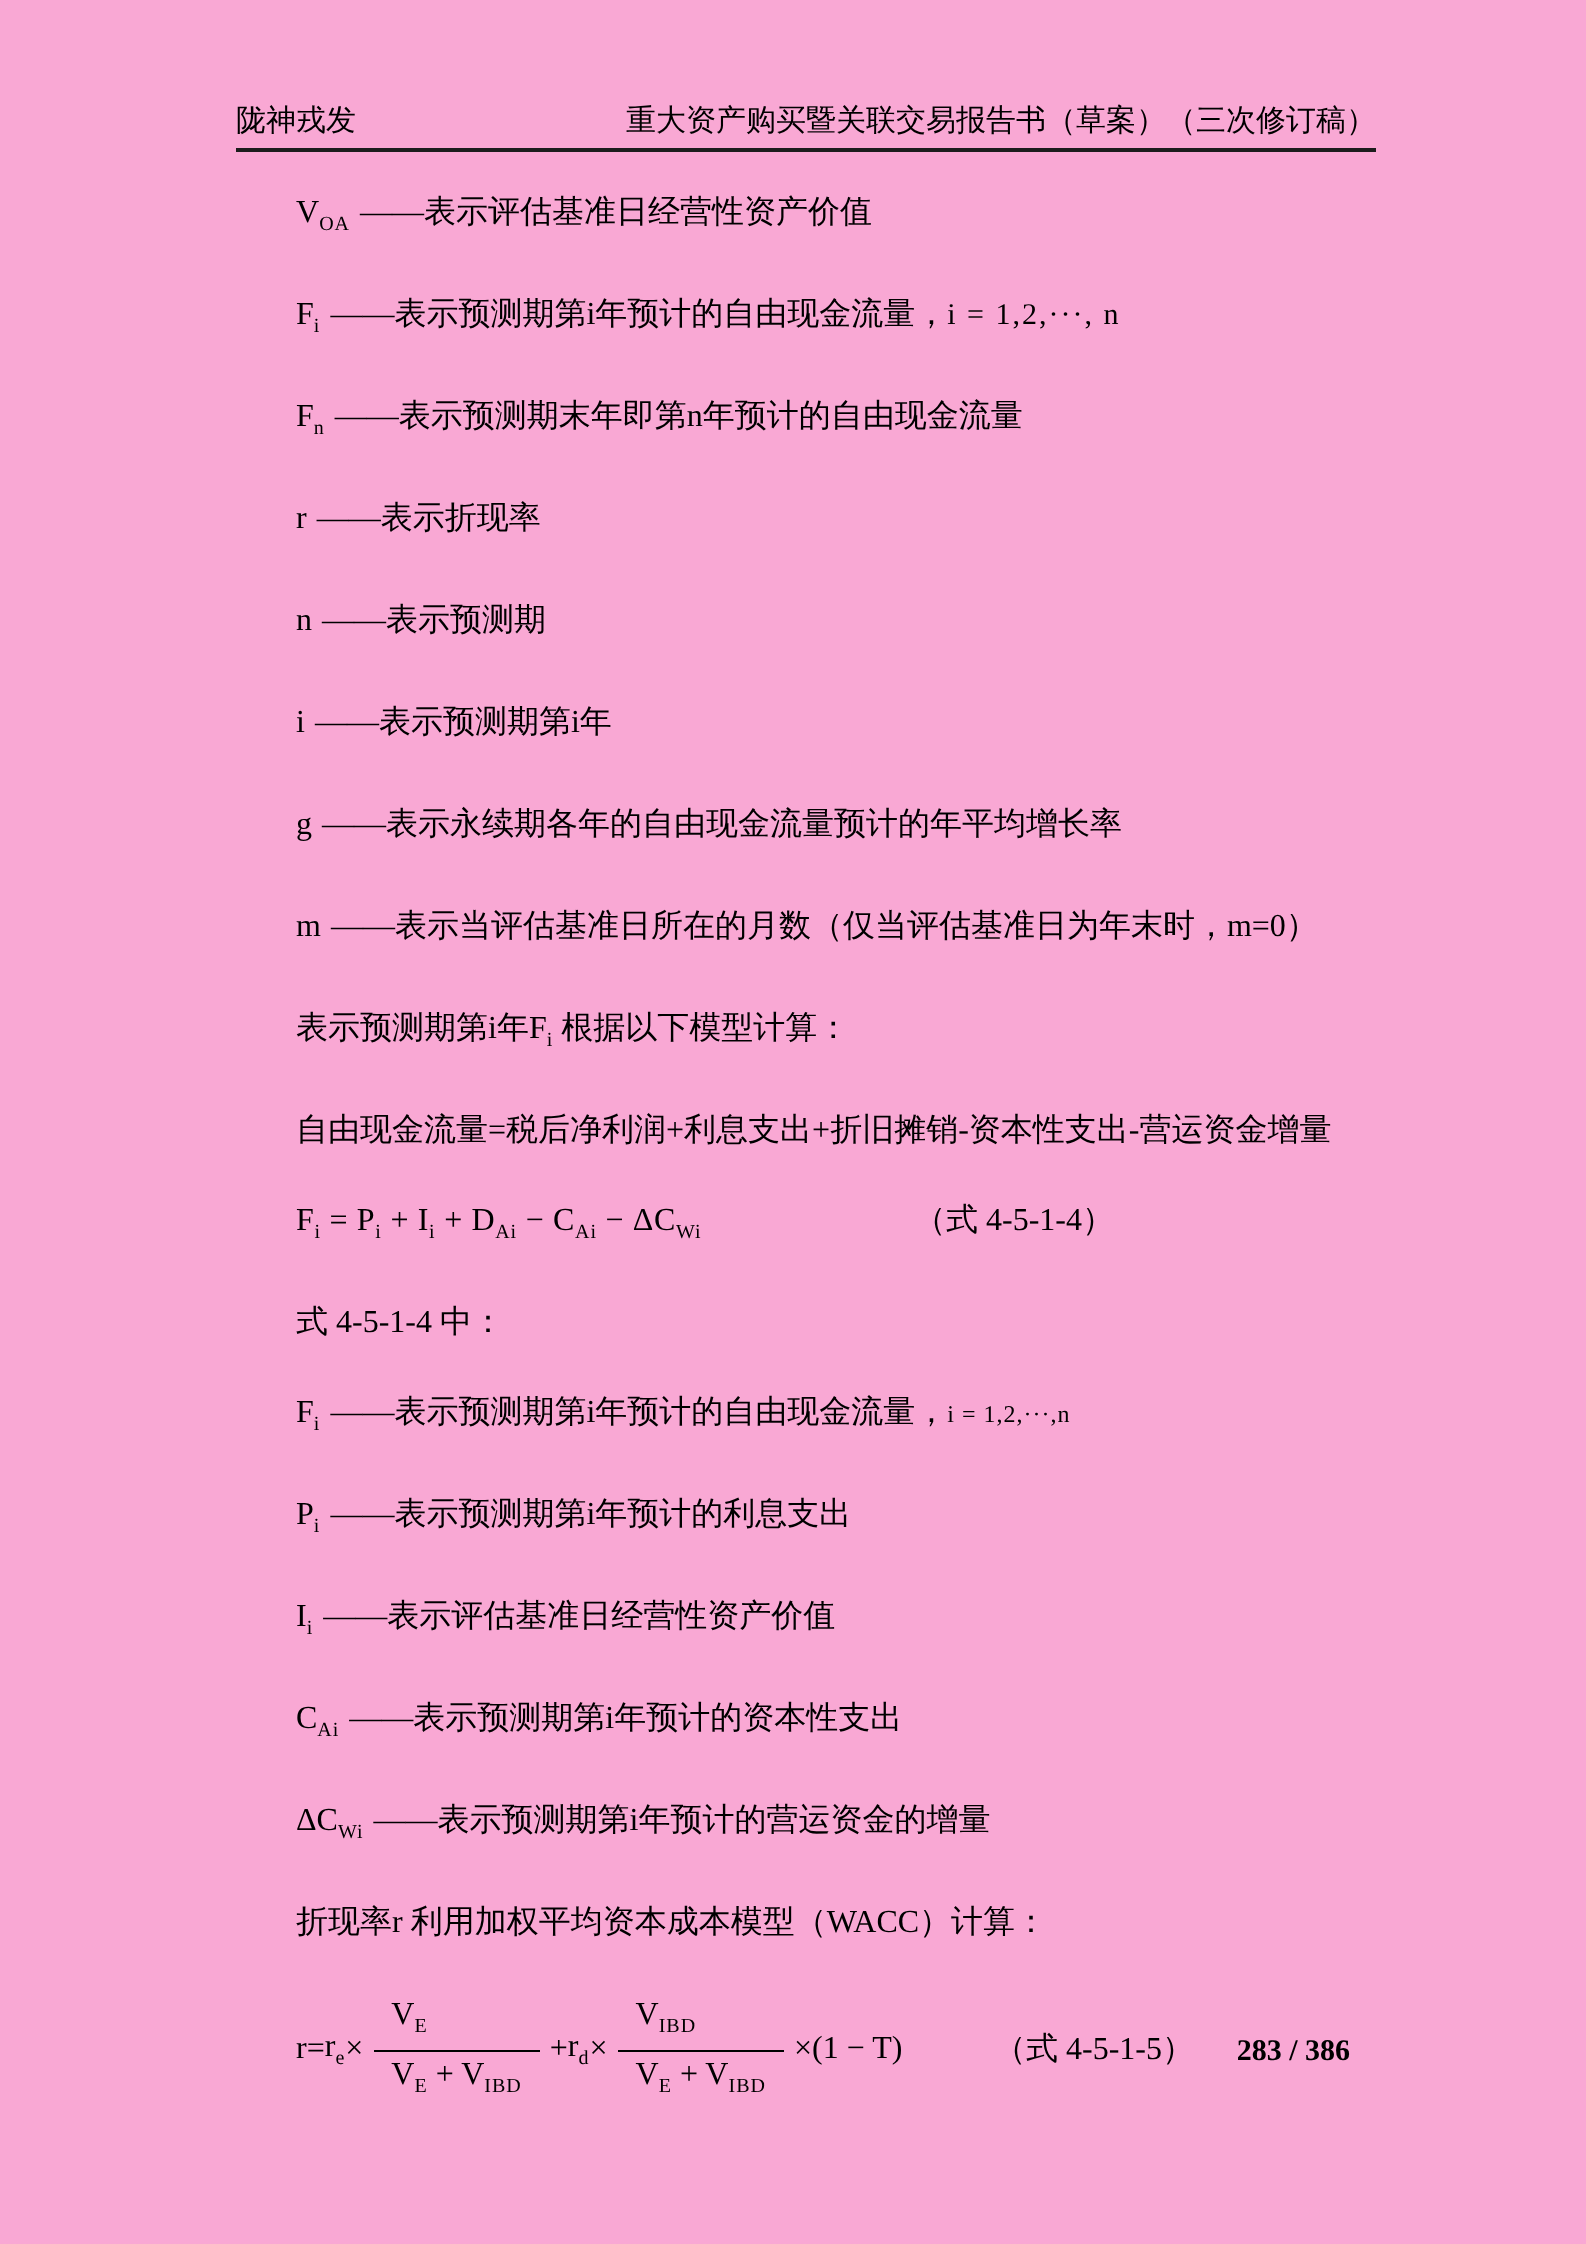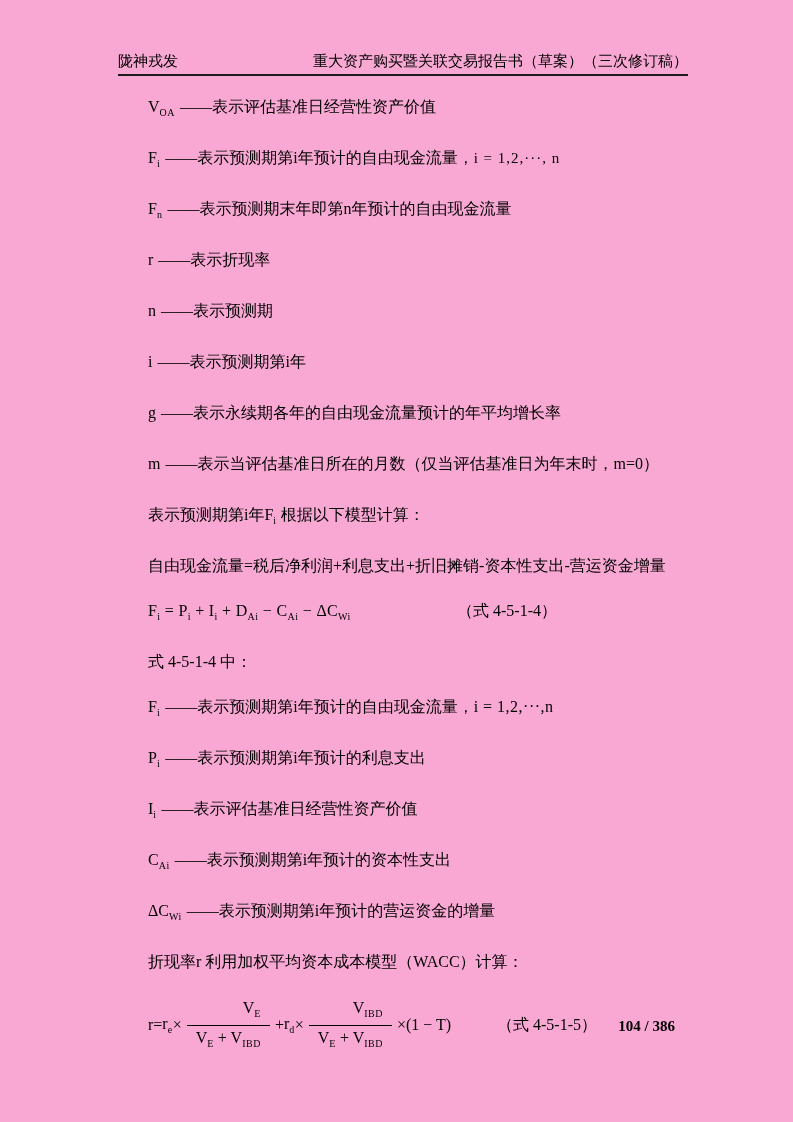--- a/index.html
+++ b/index.html
@@ -21,33 +21,33 @@
   
   .content { position: absolute; top: 97px; left: 118px; right: 100px; }
   p.line {
     margin: 0 0 25px 0; padding-left: 30px;
     font-size: 16px; line-height: 20px;
     position: relative; white-space: nowrap;
   }
   .def .sub { margin-right: 5px; }
   .sub { font-size: 10px; vertical-align: -4px; letter-spacing: 0.5px; }
   .mathn { font-size: 15px; letter-spacing: 1px; }
-  .maths { font-size: 16px; letter-spacing: 0.5px; }
+  .maths { font-size: 12px; letter-spacing: 0.5px; }
   .eq-label { position: absolute; left: 339px; top: 0; }
 
   
   .eq .tok { letter-spacing: 0.3px; }
 
   
   p.wacc {
     margin: 6px 0 0 0; padding-left: 30px; position: relative;
     display: flex; align-items: center; height: 56px;
     font-size: 16px; white-space: nowrap;
   }
-  .frac { display: inline-block; text-align: right; margin: 12px 5px; vertical-align: middle; }
+  .frac { display: inline-block; text-align: left; margin: 12px 5px; vertical-align: middle; }
   .frac .num, .frac .den { display: block; padding: 0 9px; line-height: 23px; }
   .frac .den { border-top: 1.5px solid #000; }
   .wacc .eq-label2 { position: absolute; left: 379px; top: 50%; transform: translateY(-50%); }
 
   
   .footer {
     position: absolute; top: 1018px; right: 118px;
     font-weight: bold; font-size: 15px;
   }
 </style>
@@ -116,15 +116,15 @@
           <span class="num"><span>V</span><span class="sub">IBD</span></span>
           <span class="den"><span>V</span><span class="sub">E</span><span> + </span><span>V</span><span class="sub">IBD</span></span>
         </span>
         <span> × </span>
         <span>(1 − T)</span>
       <span class="eq-label2">（式 4-5-1-5）</span>
     </p>
 
   </div>
 
-  <div class="footer">104 / 386</div>
+  <div class="footer">283 / 386</div>
 
 </div>
 
 </body></html>

